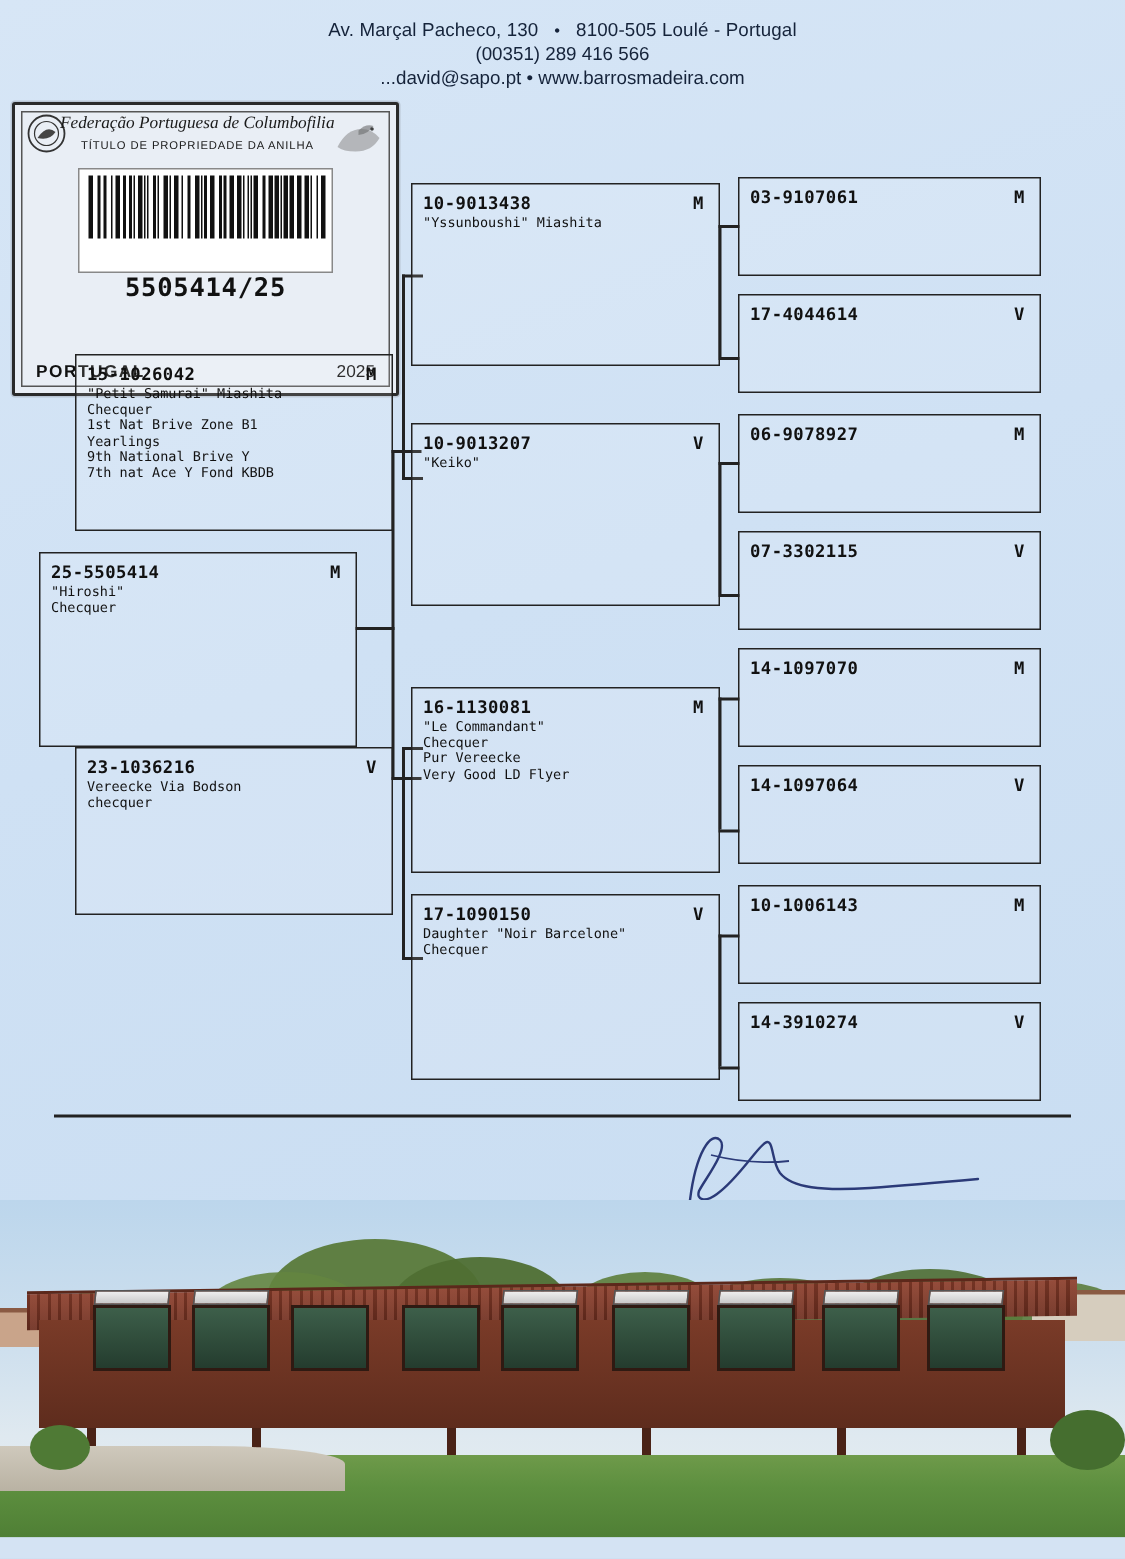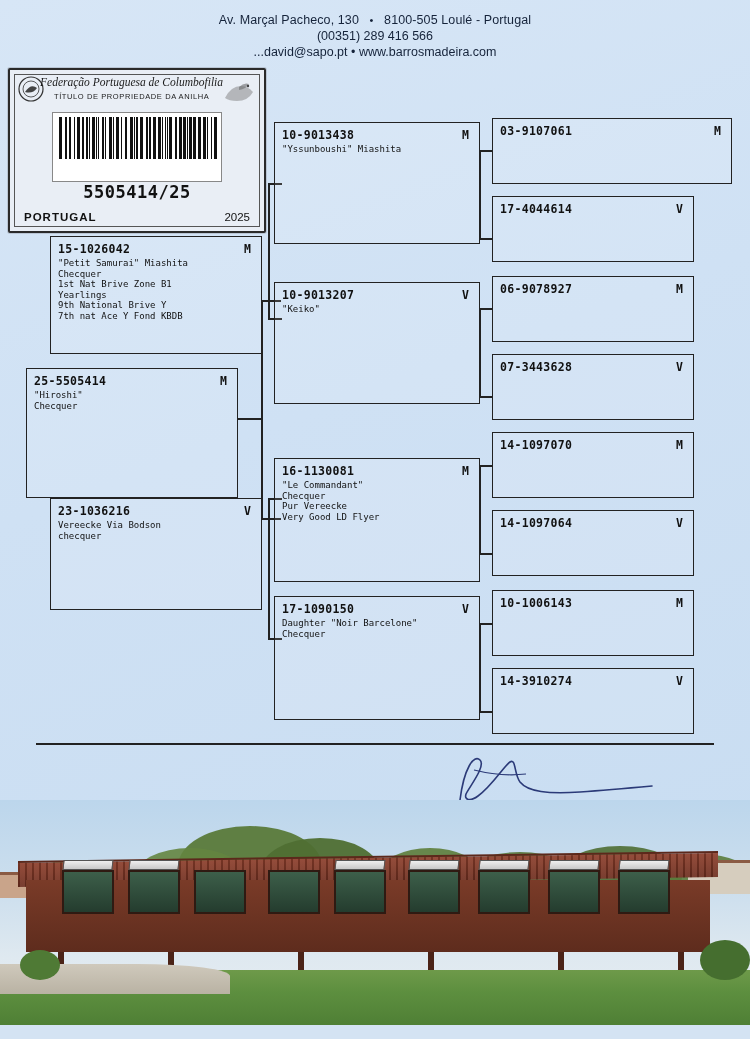--- a/index.html
+++ b/index.html
@@ -39,21 +39,21 @@
     letter-spacing: .1px;
   }
   .addr-line .sep { padding: 0 7px; font-size: 11px; }
   .phone-line { font-size: 12.5px; color: #15233a; margin-top: 2px; }
   .mail-line { font-size: 12.5px; color: #15233a; margin-top: 2px; }
 
   
   .cert {
     position: absolute;
     left: 8px; top: 68px;
-    width: 258px; height: 165px;
+    width: 258px; height: 196px;
     background: #e9eef5;
     border: 2px solid #2a2a2a;
     border-radius: 2px;
     box-shadow: 0 0 0 1px #b9c5d4;
   }
   .cert-inner {
     position: absolute; inset: 4px;
     border: 1px solid #555;
   }
   .cert-fed {
@@ -366,37 +366,37 @@
 Very Good LD Flyer</div>
     </div>
 
     <div class="node" style="left:274px; top:596px; width:206px; height:124px;">
       <span class="ring">17-1090150</span>
       <span class="sex">V</span>
       <div class="lines">Daughter "Noir Barcelone"
 Checquer</div>
     </div>
 
-    <div class="node" style="left:492px; top:118px; width:240px; height:66px;">
+    <div class="node" style="left:492px; top:118px; width:202px; height:66px;">
       <span class="ring">03-9107061</span>
       <span class="sex">M</span>
       <div class="lines"></div>
     </div>
     <div class="node" style="left:492px; top:196px; width:202px; height:66px;">
       <span class="ring">17-4044614</span>
       <span class="sex">V</span>
       <div class="lines"></div>
     </div>
     <div class="node" style="left:492px; top:276px; width:202px; height:66px;">
       <span class="ring">06-9078927</span>
       <span class="sex">M</span>
       <div class="lines"></div>
     </div>
     <div class="node" style="left:492px; top:354px; width:202px; height:66px;">
-      <span class="ring">07-3443628</span>
+      <span class="ring">07-3302115</span>
       <span class="sex">V</span>
       <div class="lines"></div>
     </div>
     <div class="node" style="left:492px; top:432px; width:202px; height:66px;">
       <span class="ring">14-1097070</span>
       <span class="sex">M</span>
       <div class="lines"></div>
     </div>
     <div class="node" style="left:492px; top:510px; width:202px; height:66px;">
       <span class="ring">14-1097064</span>

